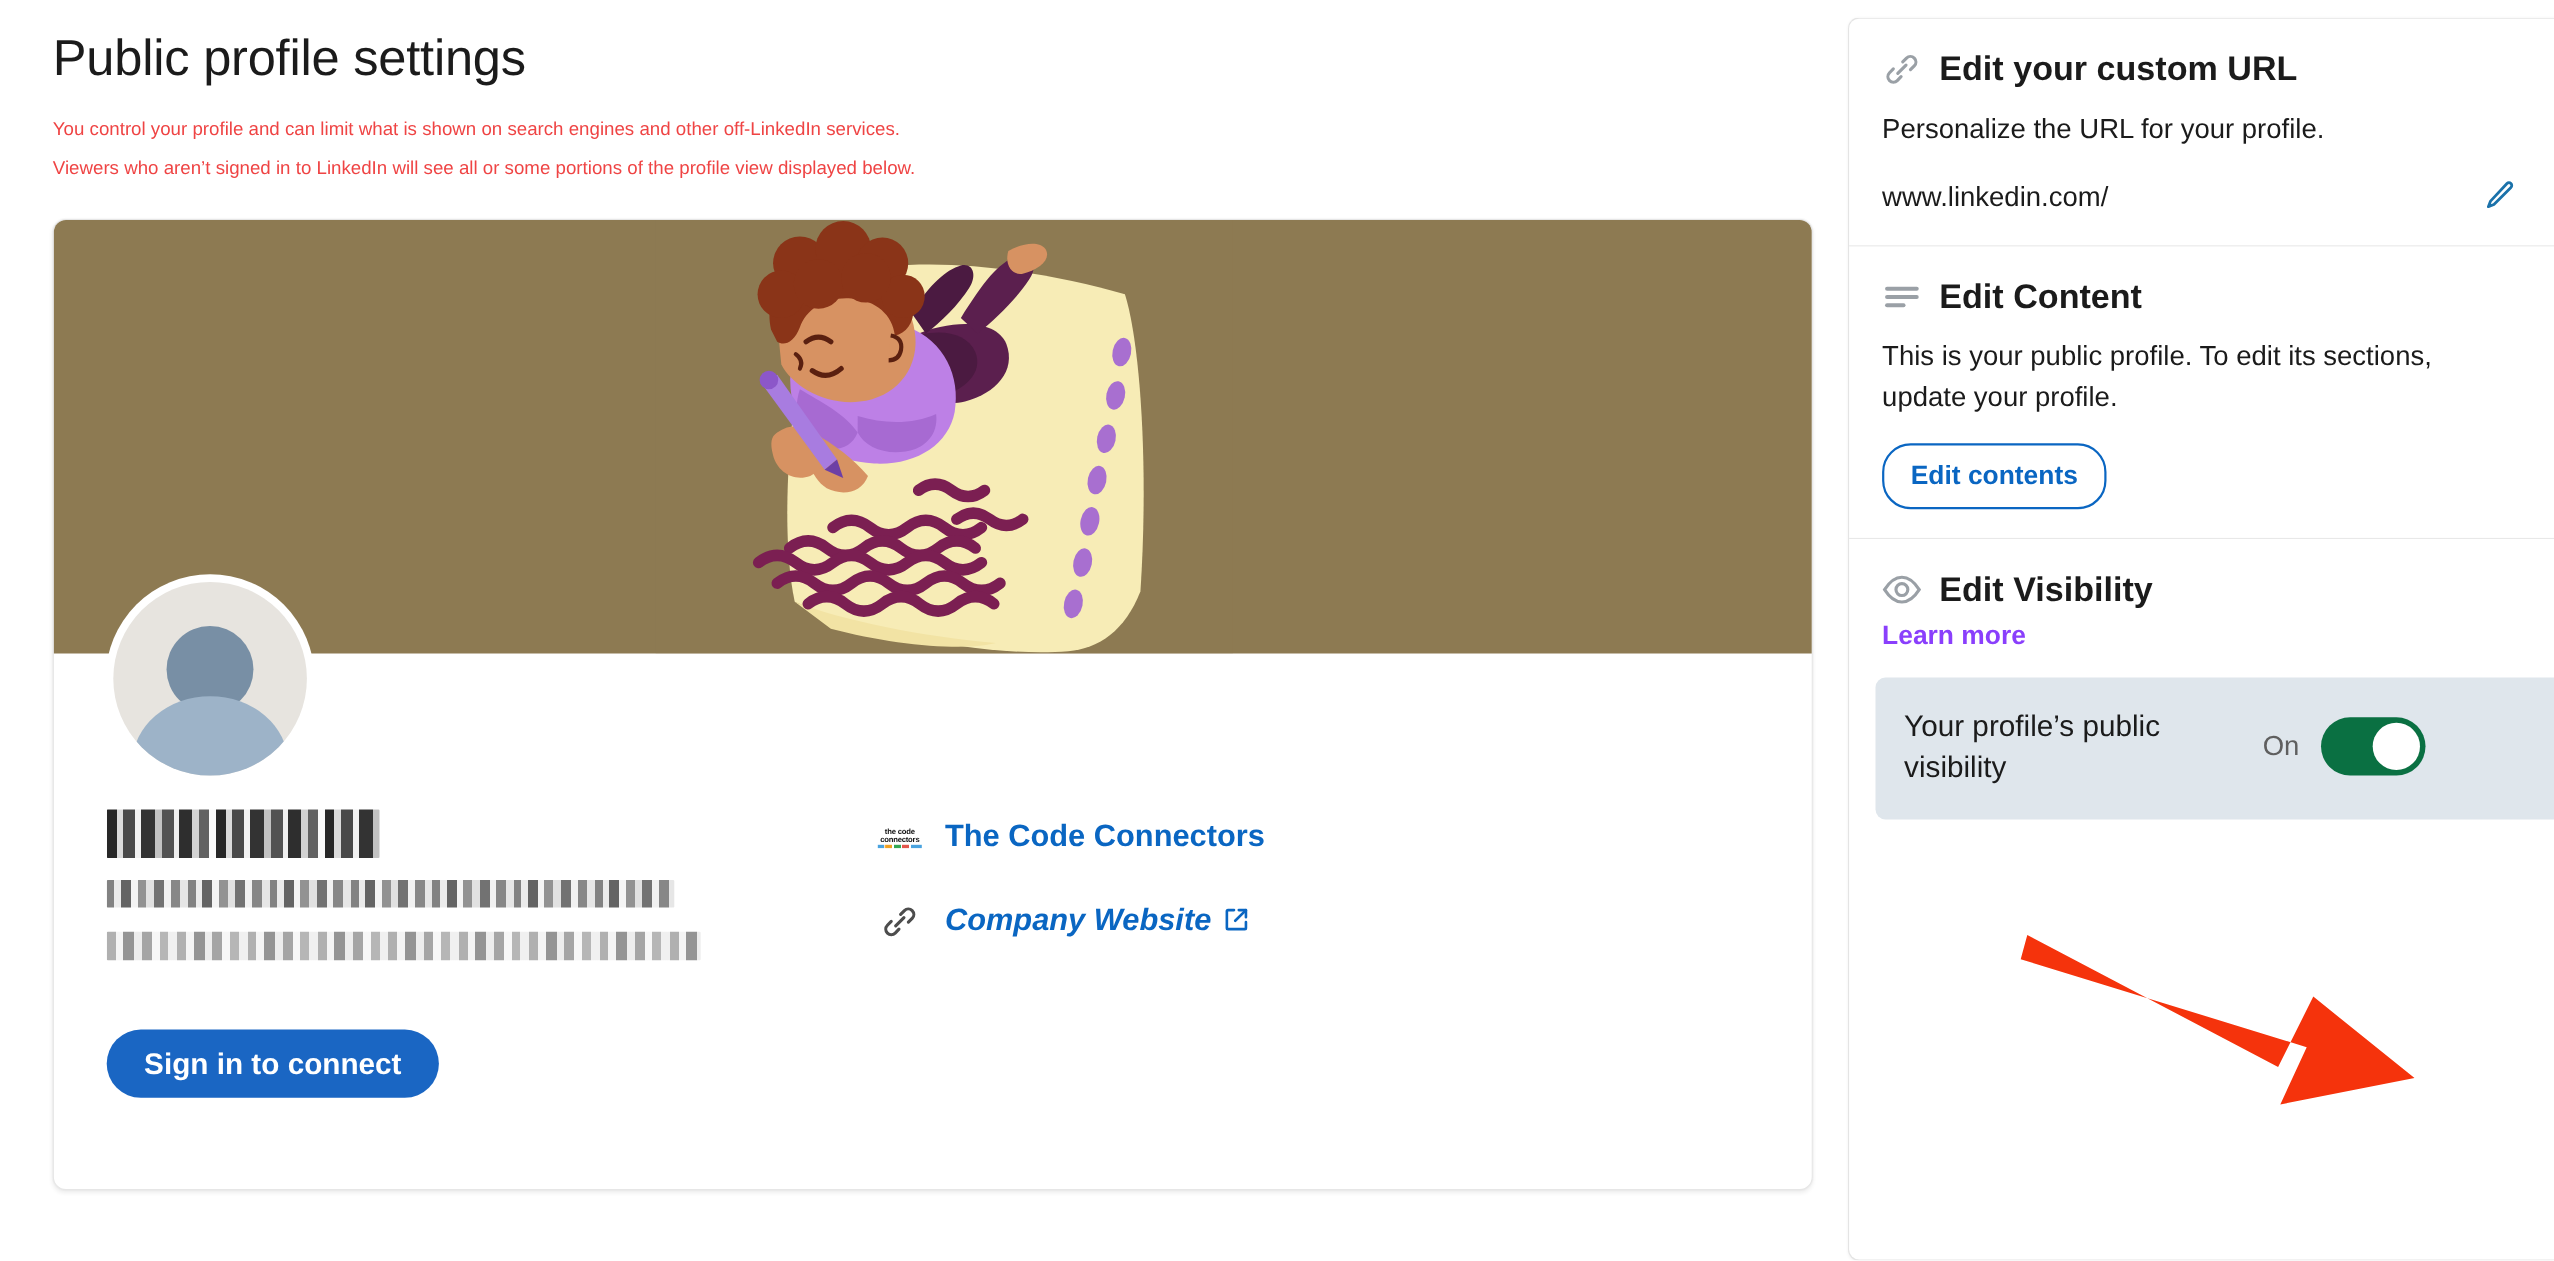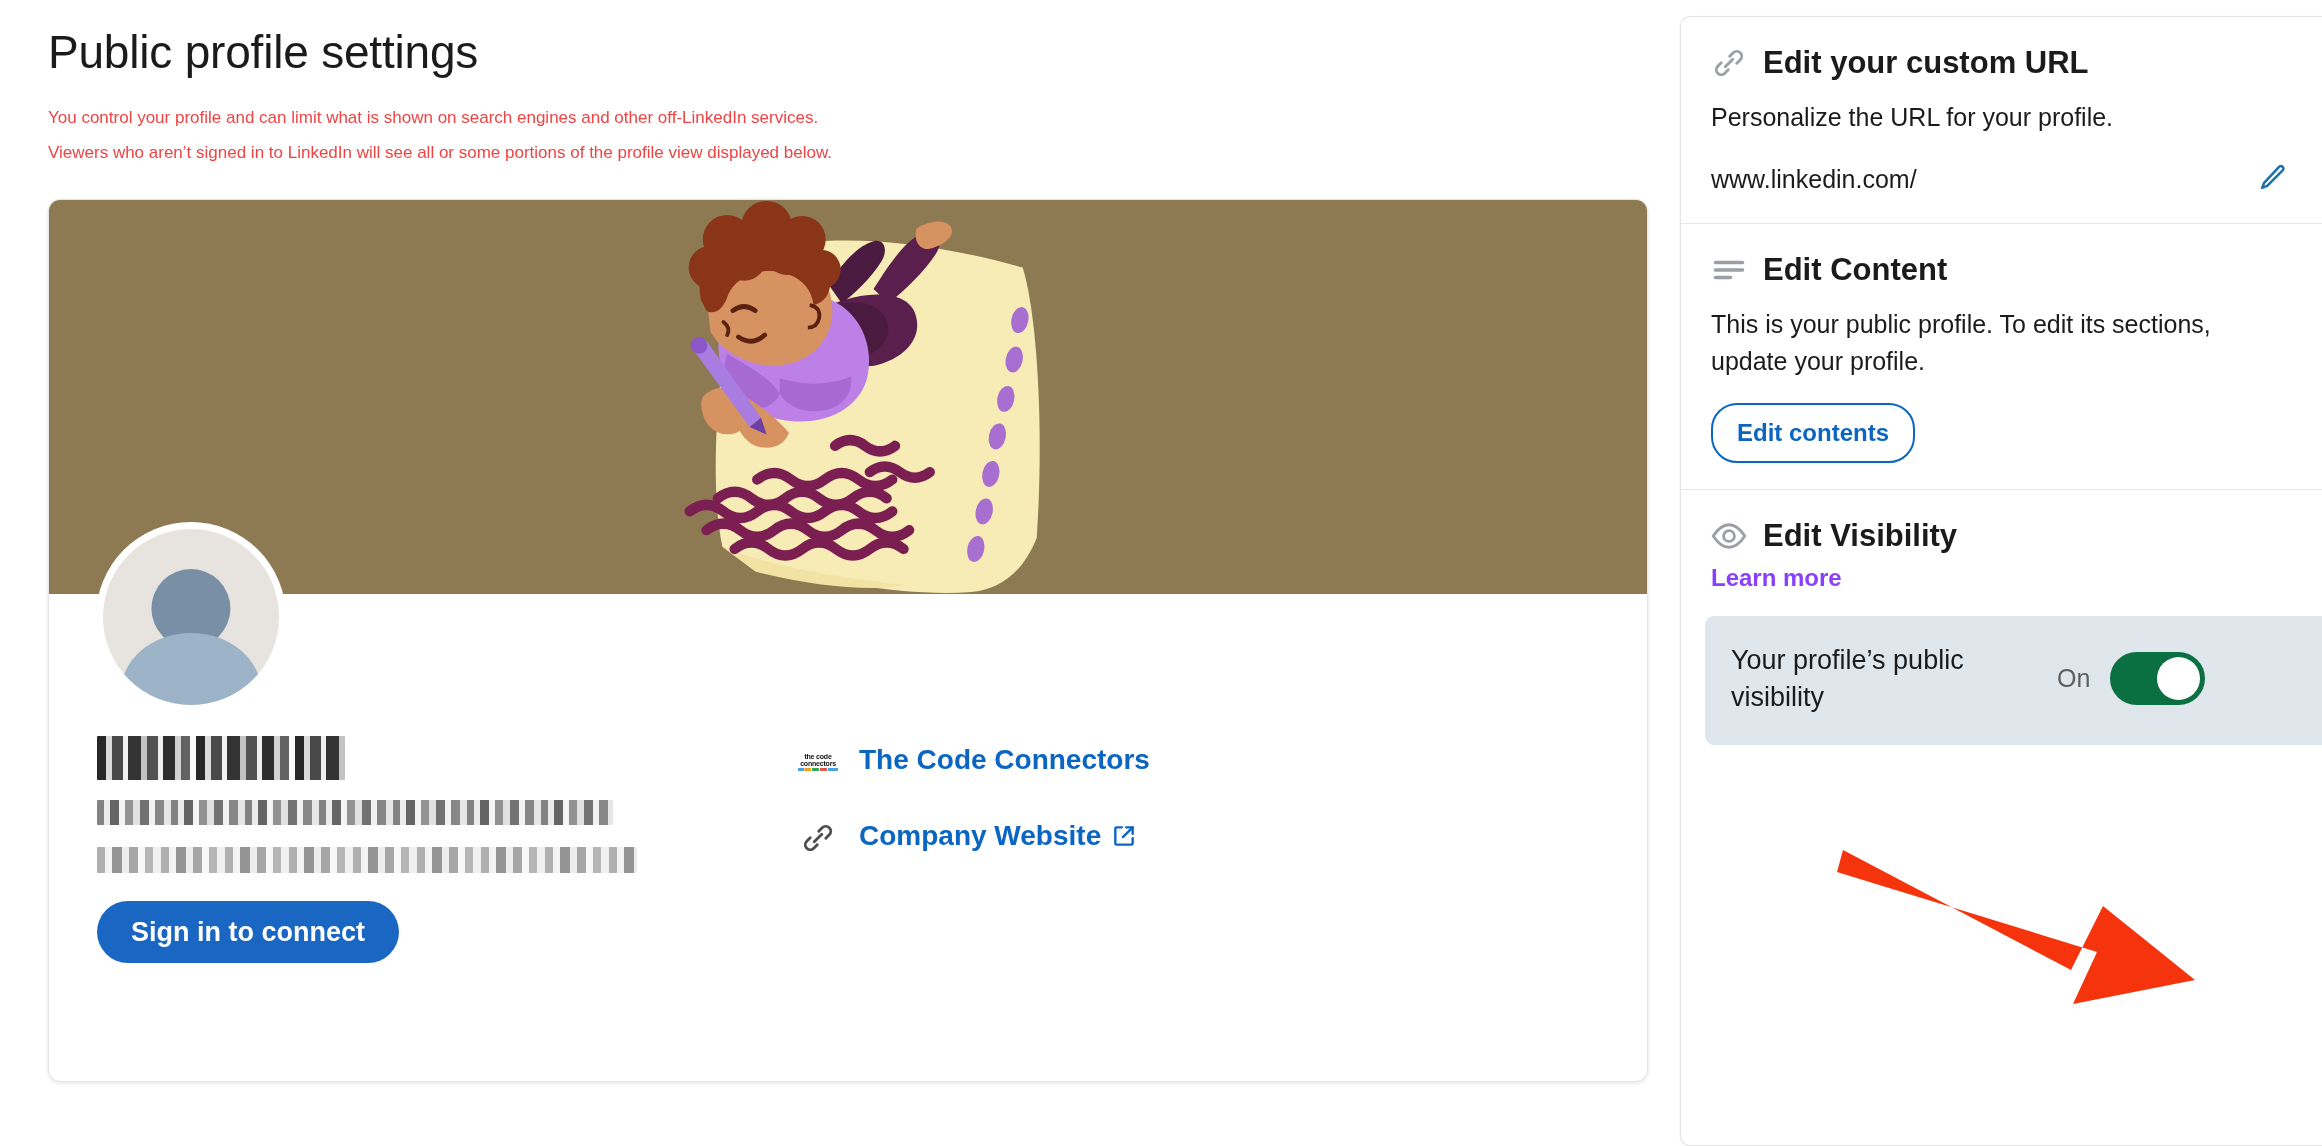--- a/index.html
+++ b/index.html
@@ -121,37 +121,37 @@
     margin-top: 22px;
     height: 26px; width: 540px;
     background-image:
       repeating-linear-gradient(90deg,
         #9b9b9b 0 8px, #f1f1f1 8px 15px, #777 15px 25px, #e9e9e9 25px 32px,
         #8c8c8c 32px 41px, #f5f5f5 41px 48px, #a2a2a2 48px 56px, #ededed 56px 64px);
     opacity: .78;
   }
 
   .signin-btn {
-    margin-top: 28px;
+    margin-top: 63px;
     display: inline-flex;
     align-items: center; justify-content: center;
     height: 62px;
     padding: 0 34px;
     background: #1a66c3;
     color: #ffffff;
     font-size: 27px;
     font-weight: 700;
     border: none;
     border-radius: 34px;
     cursor: pointer;
   }
 
   .identity-right { margin-left: 40px; padding-top: 8px; }
   .link-row { display: flex; align-items: flex-start; margin-bottom: 40px; }
-  .link-row:last-child { margin-bottom: 0; }
+  .link-row:last-child { margin-bottom: 0; font-style: italic; }
   .link-ico {
     width: 42px; height: 36px;
     margin-right: 20px;
     display: flex; align-items: center; justify-content: center;
     flex: 0 0 42px;
   }
   .company-logo {
     width: 42px; height: 26px;
     background: #ffffff;
     display: flex; flex-direction: column;

